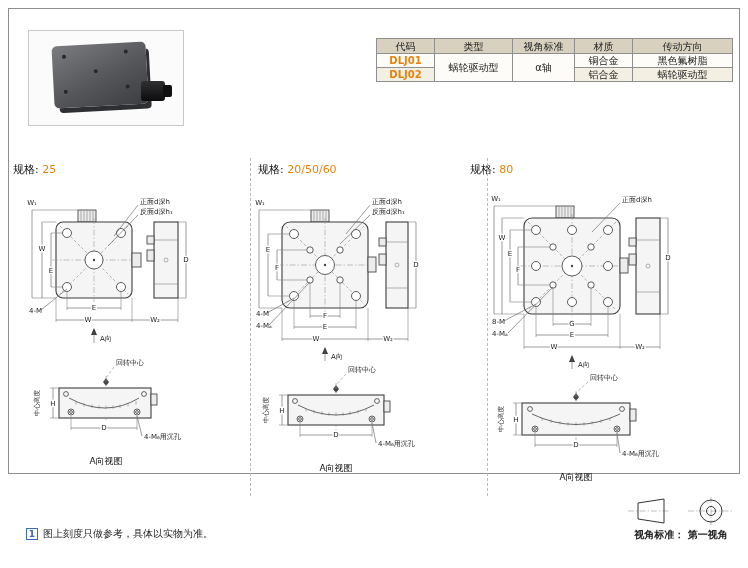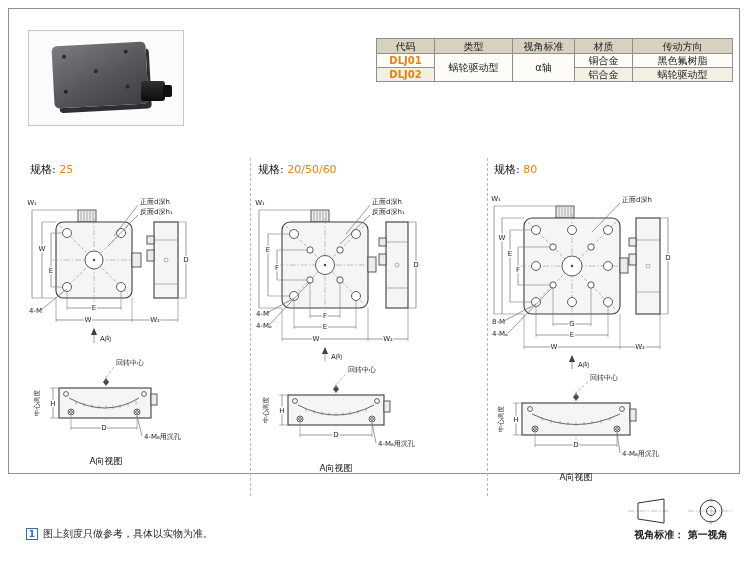--- a/index.html
+++ b/index.html
@@ -102,29 +102,29 @@
         <td>黑色氟树脂</td>
       </tr>
       <tr class="r2">
         <td class="code">DLJ02</td>
         <td>铝合金</td>
         <td>蜗轮驱动型</td>
       </tr>
     </tbody>
   </table>
 
-  <div class="spec-title" style="left:30px">
+  <div class="spec-title" style="left:13px">
     <span>规格:</span>
     <span class="orange">25</span>
   </div>
   <div class="spec-title" style="left:258px">
     <span>规格:</span>
     <span class="orange">20/50/60</span>
   </div>
-  <div class="spec-title" style="left:494px">
+  <div class="spec-title" style="left:470px">
     <span>规格:</span>
     <span class="orange">80</span>
   </div>
 
   <div class="sep sep1"></div>
   <div class="sep sep2"></div>
 
   <div class="sec" style="left:26px;top:192px">
   <svg width="222" height="282" viewBox="0 0 222 282">
     <g>

